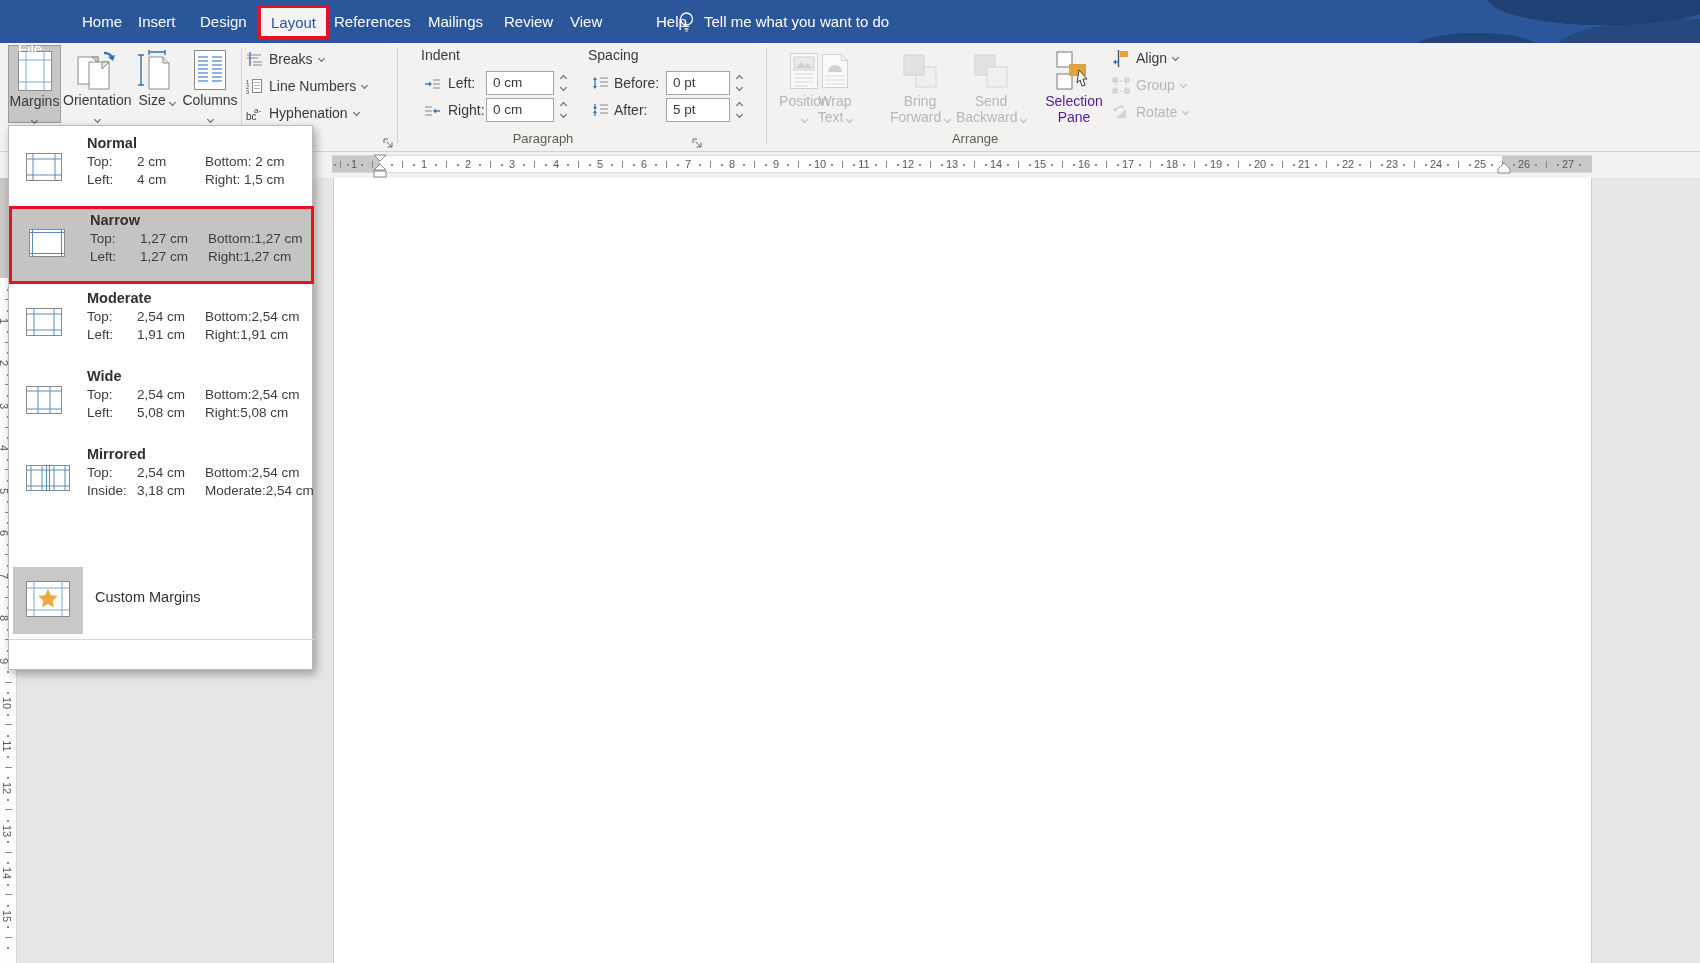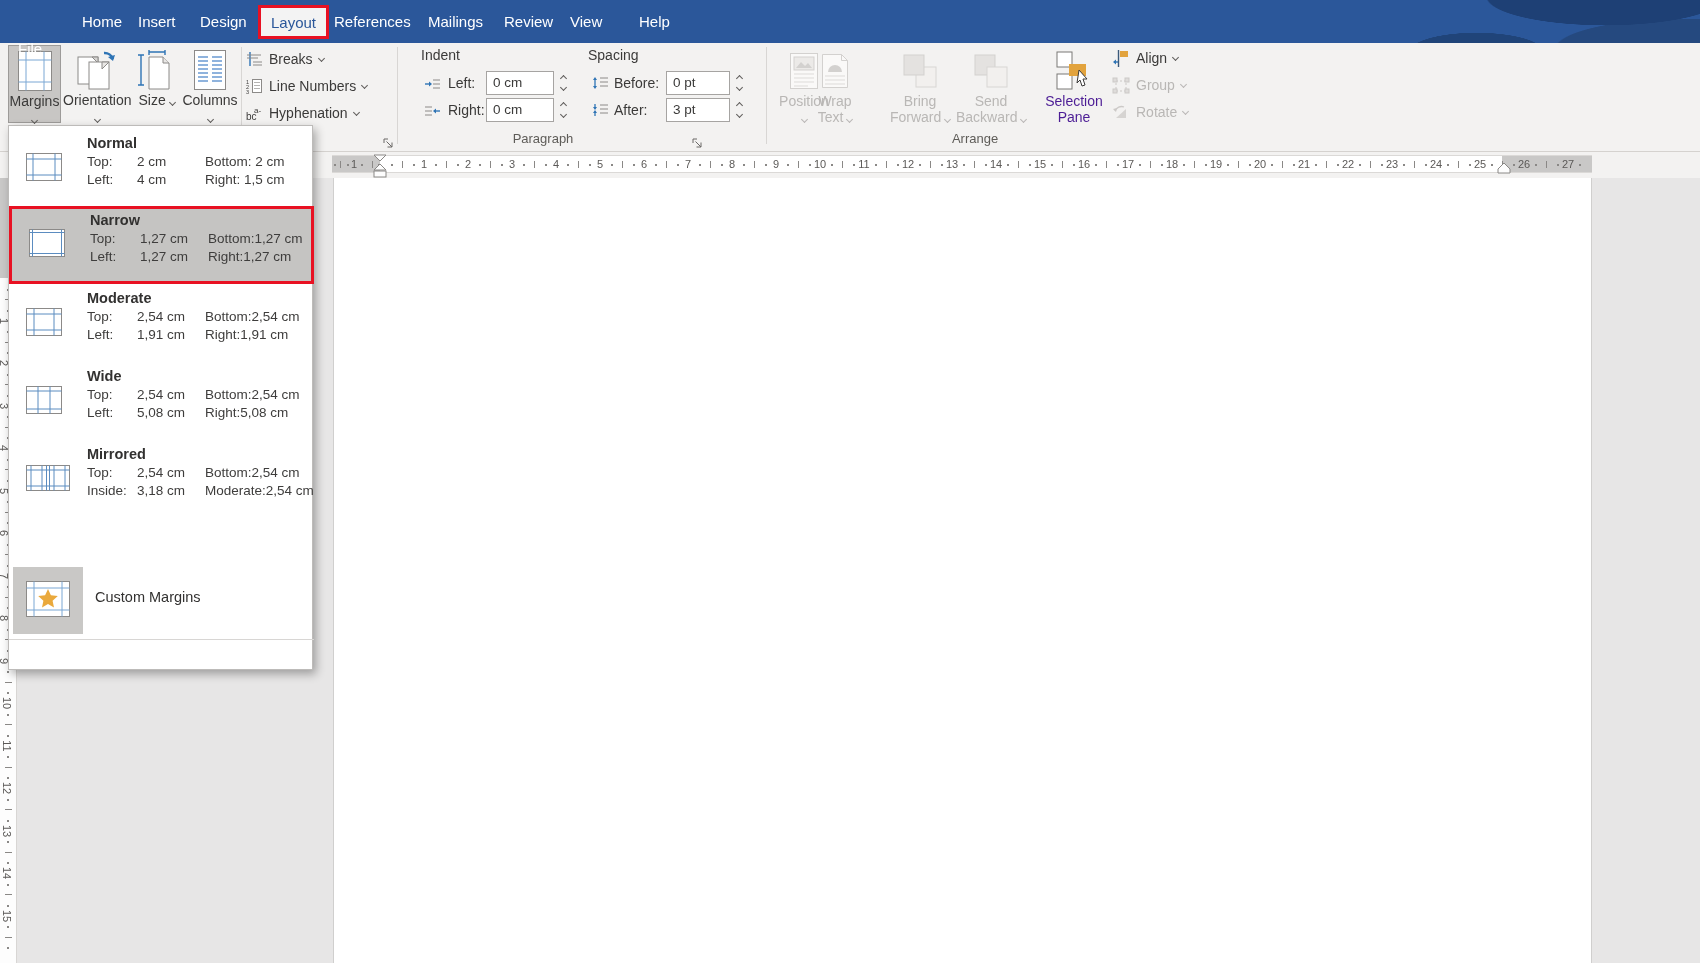--- a/index.html
+++ b/index.html
@@ -134,24 +134,31 @@
         </div>
 
   <div class="tab" style="left: 500px;">
           <span>Review</span>
         </div>
 
   <div class="tab" style="left: 566px;">
           <span>View</span>
         </div>
 
-  <div class="tab" style="left: 635px;">
+  <div class="tab" style="left: 652px;">
           <span>Help</span>
         </div>
 </div>
+    <div id="tellme">
+      <svg width="17" height="24" viewBox="0 0 17 24">
+        <circle cx="8.5" cy="9" r="6" fill="none" stroke="#fff" stroke-width="1.3"></circle>
+        <path d="M6 16.5h5M6.6 18.8h3.8M7.4 21h2.2" stroke="#fff" stroke-width="1.2" fill="none"></path>
+      </svg>
+      <span>Tell me what you want to do</span>
+    </div>
   </div>
 
   <div id="ribbonbg"></div>
 
   <div class="bigbtn pressed" style="left:8px;width:53px;">
     <span class="bicon">
       <svg width="36" height="42" viewBox="0 0 36 42">
           <rect x="1.5" y="1.5" width="33" height="39" fill="#fff" stroke="#8c8a88"></rect>
           <path d="M9 1.5v39M27 1.5v39M1.5 10h33M1.5 32h33" stroke="#7aa7d4" fill="none"></path>
         </svg>
@@ -286,21 +293,21 @@
   <span class="fldicon" style="left:592px;top:103px;">
     <svg width="17" height="14" viewBox="0 0 17 14">
         <path d="M3 1v4" stroke="#2e74b5" stroke-width="1.3"></path>
         <path d="M1 4l2 3 2-3z" fill="#2e74b5"></path>
         <path d="M3 13V9" stroke="#2e74b5" stroke-width="1.3"></path>
         <path d="M1 10l2-3 2 3z" fill="#2e74b5"></path>
         <path d="M8 2h8M8 6h8M8 10h8" stroke="#8c8a88"></path>
       </svg>
   </span>
   <div class="fldlabel" style="left:614px;top:102px;">After:</div>
-  <div class="spinbox" style="left:666px;top:98px;width:64px;">3 pt</div>
+  <div class="spinbox" style="left:666px;top:98px;width:64px;">5 pt</div>
   <div class="spincol" style="left:732px;top:98px;">
       <span class="up"></span>
       <span class="dn"></span>
     </div>
 
   <div class="grplabel" style="left:543px;">Paragraph</div>
   <div class="launcher" style="left:692px;top:135px;">
     <svg width="11" height="11" viewBox="0 0 11 11">
         <path d="M1 1h4M1 1v4" stroke="#6a6866" fill="none"></path>
         <path d="M3.5 3.5L9 9M9 4.5V9H4.5" stroke="#6a6866" fill="none"></path>

